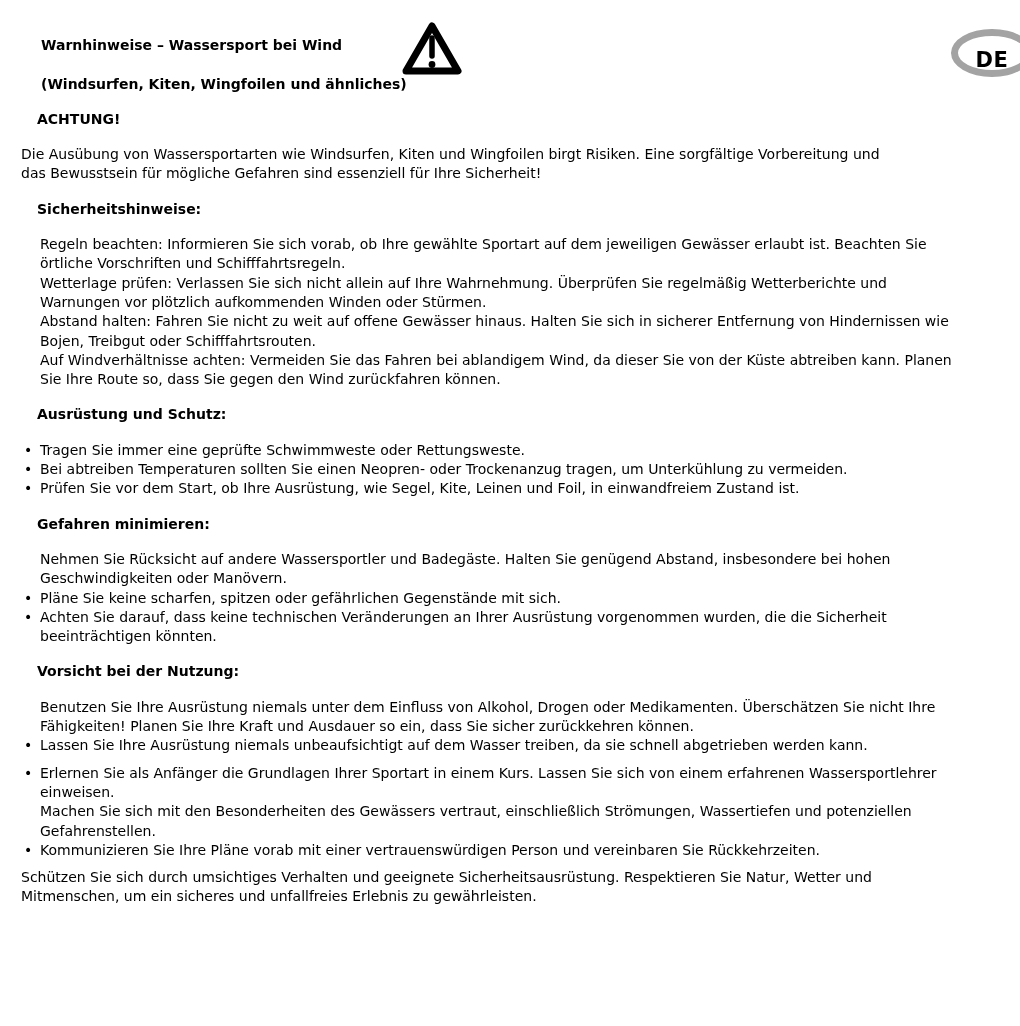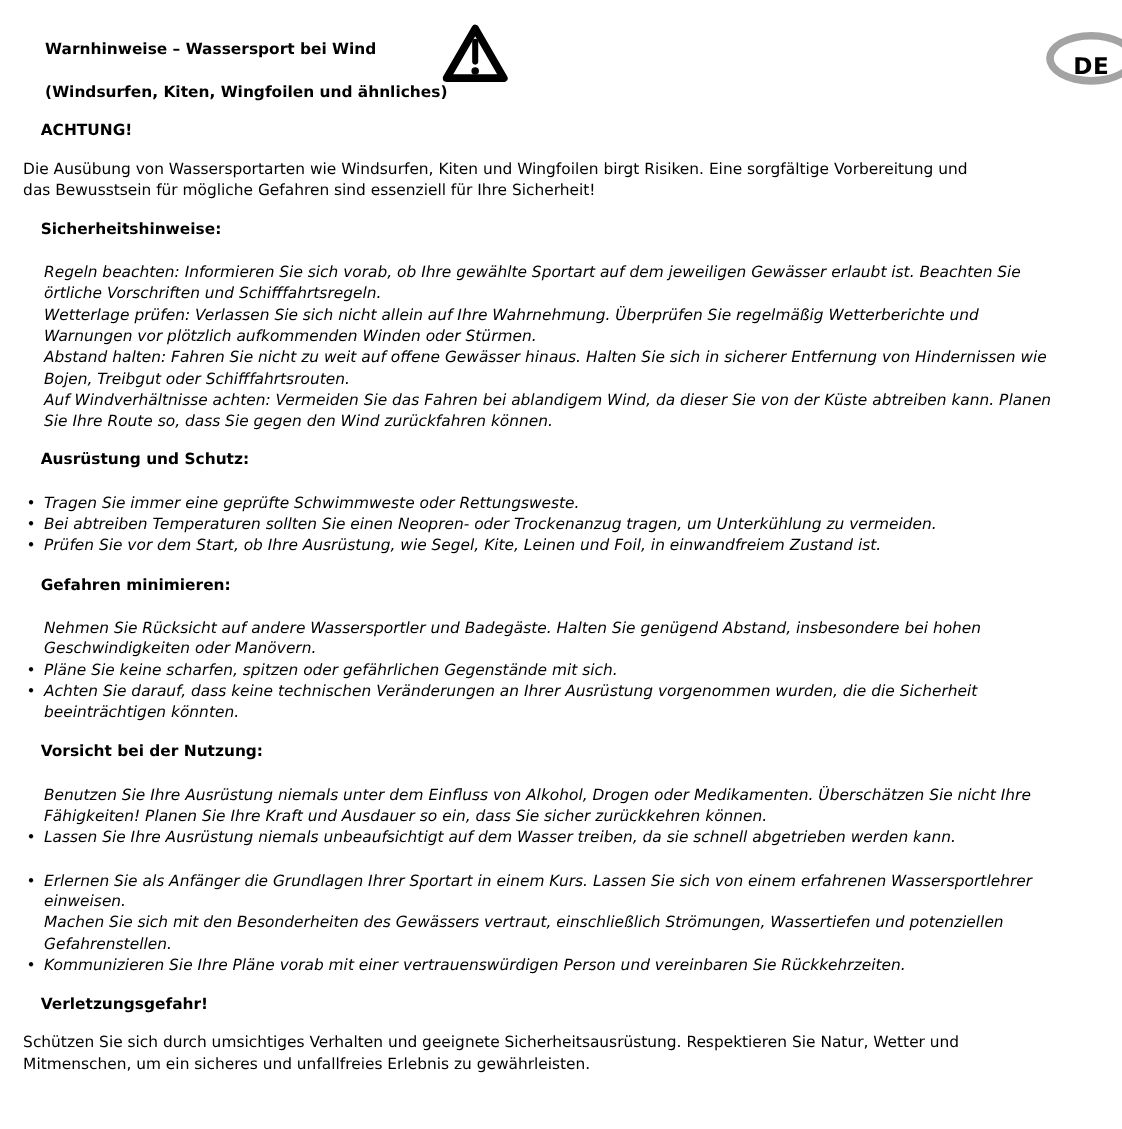--- a/index.html
+++ b/index.html
@@ -24,21 +24,21 @@
     width: 68px; height: 34px;
     border: 7px solid #a3a3a3;
     border-radius: 50%;
     display: flex; align-items: flex-end; justify-content: center;
     font-weight: bold; font-size: 21px; letter-spacing: 0.5px;
   }
   .sec { margin-top: 8px; }
   .sec.first { margin-top: 14px; }
   .sec h2 { margin: 16px; font-size: 14px; font-weight: bold; line-height: 19.3px; }
   .para { margin: 0; white-space: pre-line; }
-  .list { margin: 20px 0 0 0; padding: 0 0 0 19px; list-style: none; font-style: italic; }
+  .list { margin: 8px 0 0 0; padding: 0 0 0 19px; list-style: none; }
   .item { white-space: pre-line; position: relative; }
   .item.bullet::before {
     content: "\2022";
     position: absolute;
     left: -16px;
     top: 0;
   }
 </style>
 </head>
 <body>
@@ -113,18 +113,17 @@
     <ul class="list">
       <li class="item bullet">Erlernen Sie als Anfänger die Grundlagen Ihrer Sportart in einem Kurs. Lassen Sie sich von einem erfahrenen Wassersportlehrer
 einweisen.</li>
       <li class="item">Machen Sie sich mit den Besonderheiten des Gewässers vertraut, einschließlich Strömungen, Wassertiefen und potenziellen
 Gefahrenstellen.</li>
       <li class="item bullet">Kommunizieren Sie Ihre Pläne vorab mit einer vertrauenswürdigen Person und vereinbaren Sie Rückkehrzeiten.</li>
     </ul>
   </section>
 
   <section class="sec">
-    <h2>Verletzungsgefahr!</h2>
     <p class="para">Schützen Sie sich durch umsichtiges Verhalten und geeignete Sicherheitsausrüstung. Respektieren Sie Natur, Wetter und
 Mitmenschen, um ein sicheres und unfallfreies Erlebnis zu gewährleisten.</p>
   </section>
 
 </div>
 
 </body></html>

